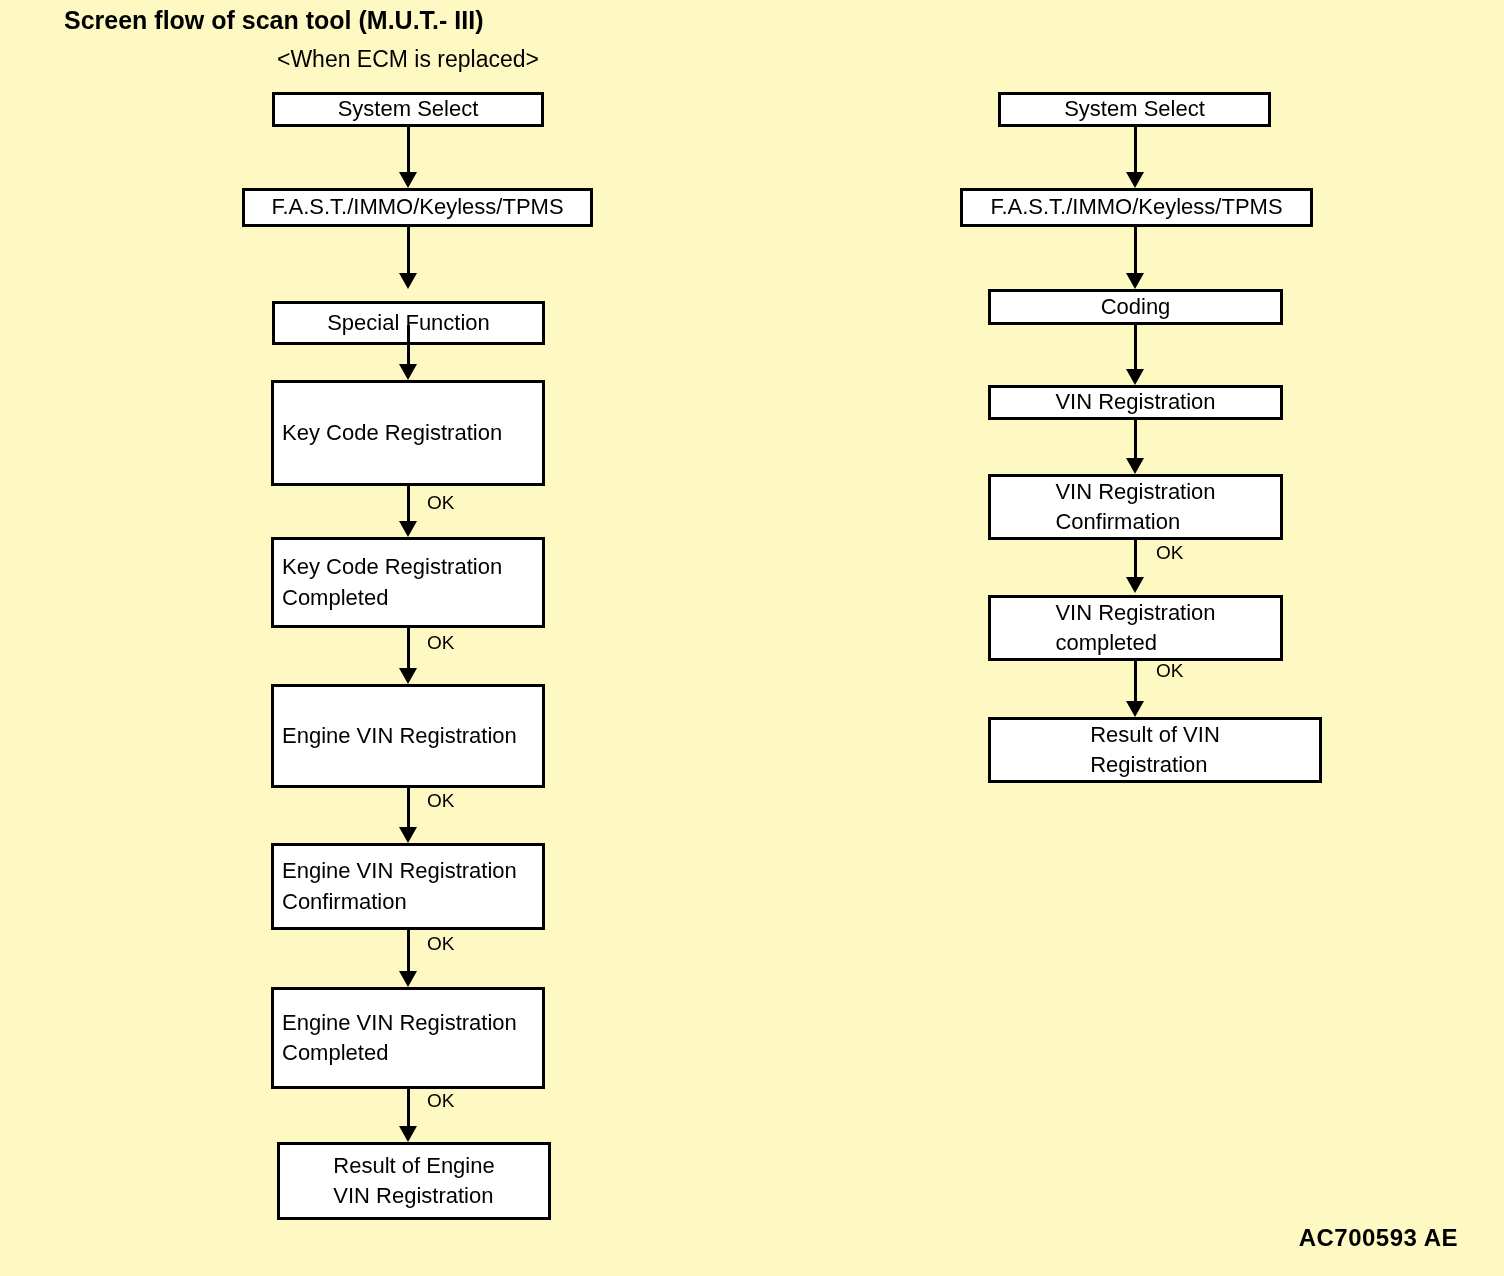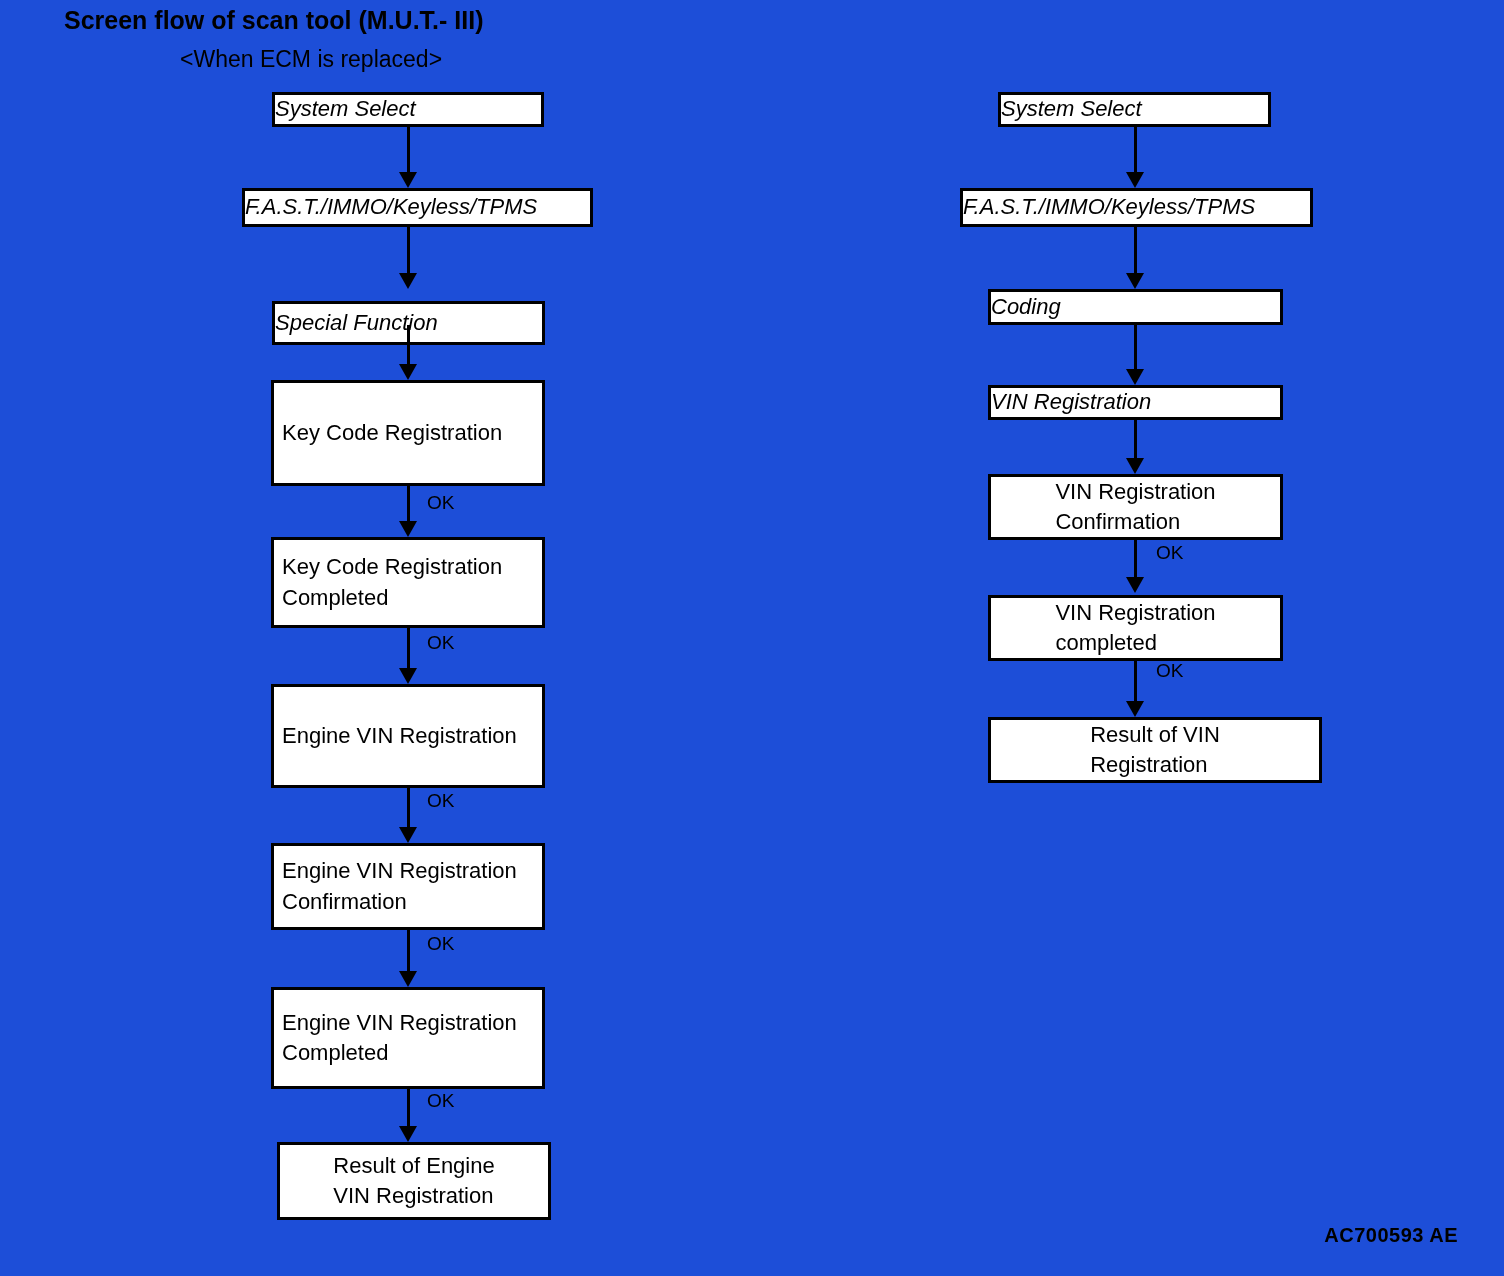--- a/index.html
+++ b/index.html
@@ -6,51 +6,51 @@
     margin: 0;
     padding: 0;
     background: #ffffff;
     font-family: "Liberation Sans", sans-serif;
     color: #000000;
   }
   #canvas {
     position: relative;
     width: 1504px;
     height: 1276px;
-    background: #1d4ed8;
+    background: #fef9c3;
     overflow: hidden;
   }
   .title {
     position: absolute;
     left: 64px;
     top: 6px;
     font-size: 25px;
     font-weight: bold;
     white-space: nowrap;
   }
   .col-heading {
     position: absolute;
     font-size: 23px;
-    text-align: left;
+    text-align: center;
     white-space: nowrap;
   }
   #heading-left  { left: 180px; top: 46px; width: 456px; }
   #heading-right { left: 885px; top: 45px; width: 500px; }
 
   .node {
     position: absolute;
     box-sizing: border-box;
     border: 3px solid #000000;
     background: #ffffff;
     display: flex;
     align-items: center;
     font-size: 22px;
     line-height: 1.38;
   }
-  .node.center { justify-content: flex-start; text-align: center; font-style: italic; }
+  .node.center { justify-content: center; text-align: center; }
   .node.leftpad { justify-content: flex-start; padding-left: 8px; padding-right: 20px; }
   .node.cblock { justify-content: center; }
   .node.cblock .tblock { text-align: left; }
 
   
   #l0 { left: 272px; top: 92px;  width: 272px; height: 35px; }
   #l1 { left: 242px; top: 188px; width: 351px; height: 39px; }
   #l2 { left: 272px; top: 301px; width: 273px; height: 44px; }
   #l3 { left: 271px; top: 380px; width: 274px; height: 106px; }
   #l4 { left: 271px; top: 537px; width: 274px; height: 91px; }
@@ -101,21 +101,21 @@
     font-size: 19px;
     white-space: nowrap;
   }
   .ok.lcol { left: 427px; }
   .ok.rcol { left: 1156px; }
 
   .footer-code {
     position: absolute;
     right: 46px;
     top: 1224px;
-    font-size: 20px;
+    font-size: 24px;
     font-weight: bold;
     letter-spacing: 0.5px;
     white-space: nowrap;
   }
 </style>
 </head>
 <body>
 
 <div id="canvas">
 

